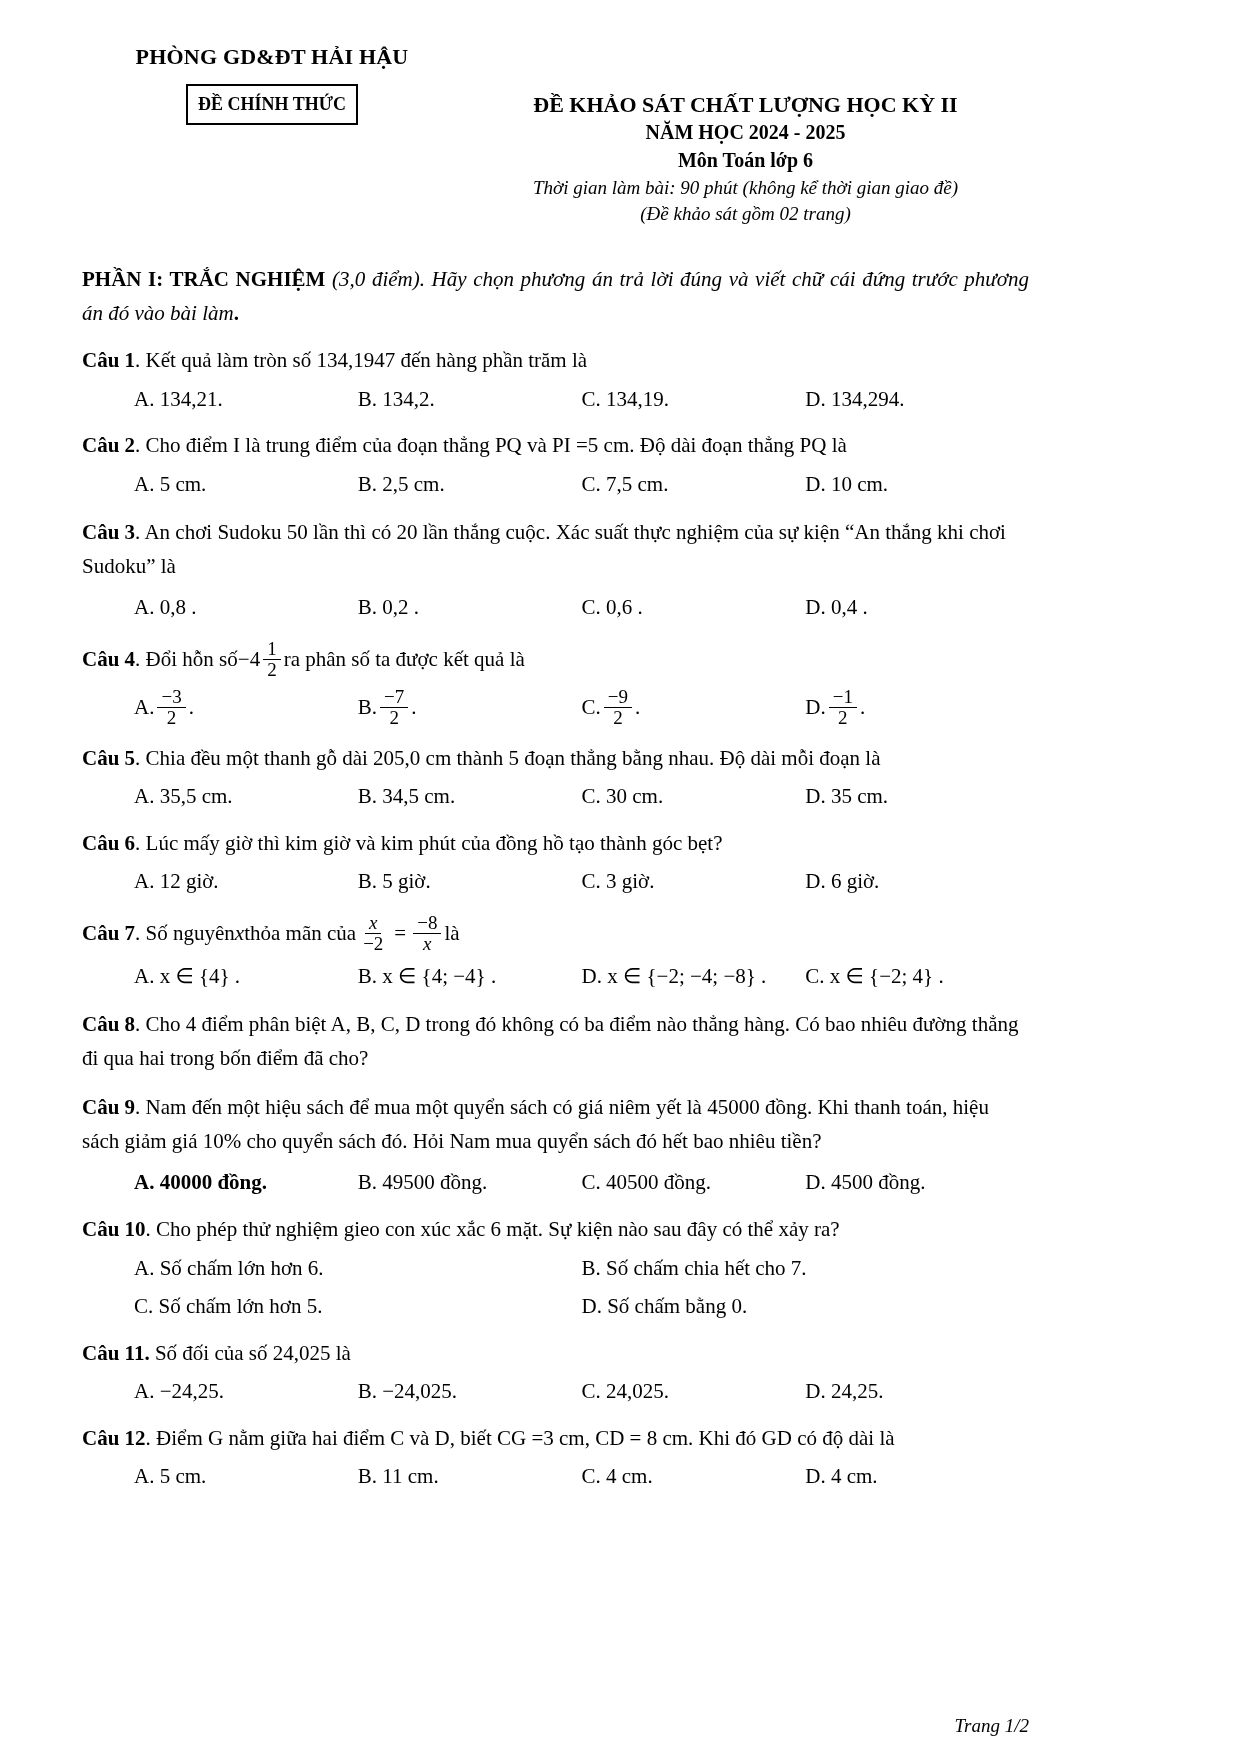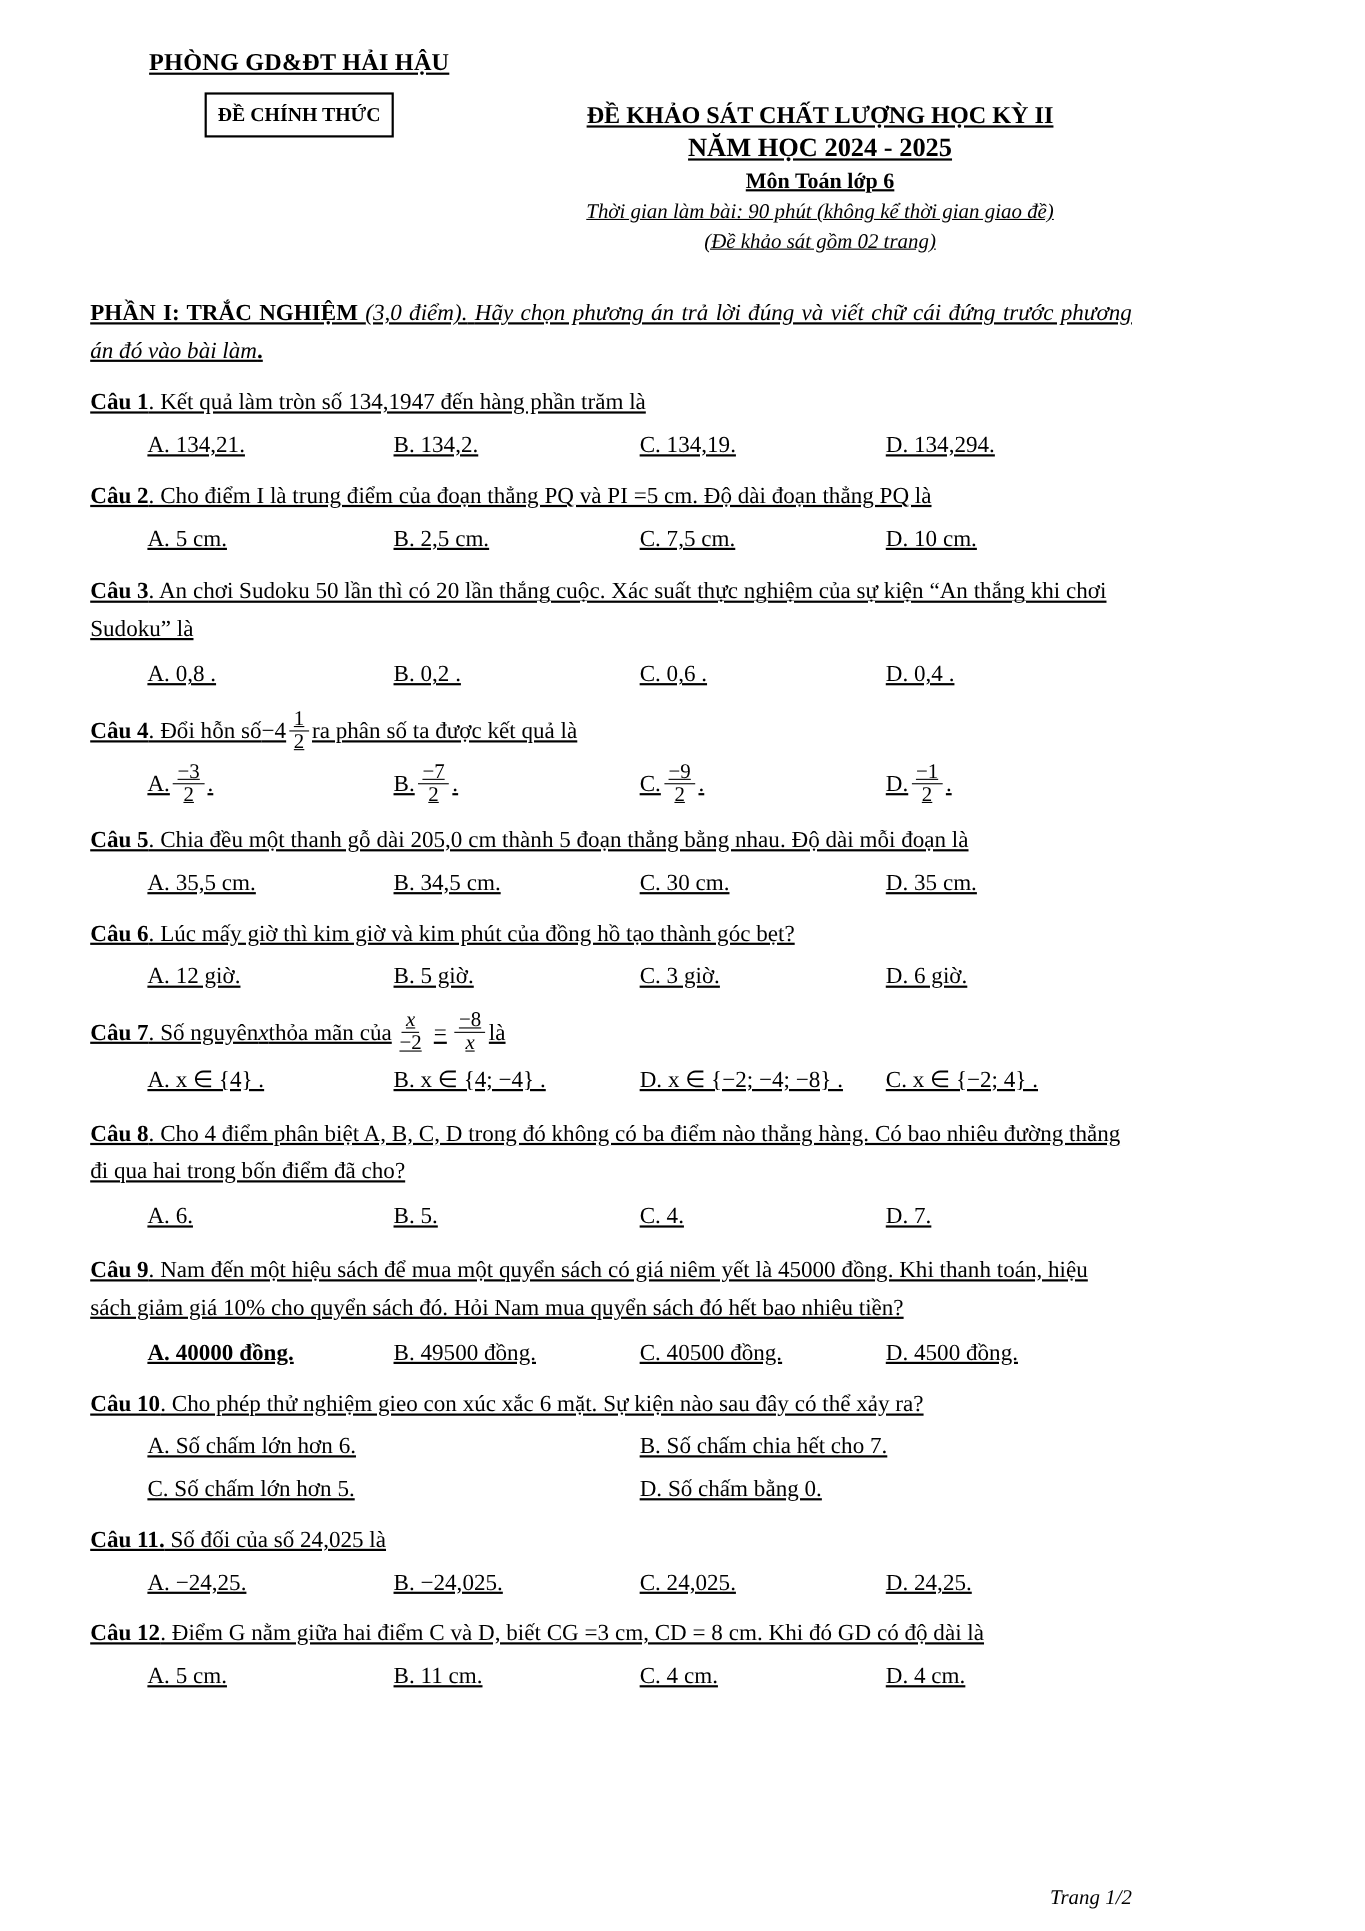--- a/index.html
+++ b/index.html
@@ -13,21 +13,20 @@
     font-family: "Liberation Serif", serif;
     color: #000000;
     position: relative;
   }
   .page {
     width: 1107px;
     min-height: 1755px;
     box-sizing: border-box;
     padding: 42px 78px 28px 82px;
     position: relative;
-    text-decoration: underline;
   }
 
   
   .header {
     display: flex;
     align-items: flex-start;
     justify-content: flex-start;
   }
   .header-left {
     width: 380px;
@@ -54,21 +53,21 @@
     padding-top: 2px;
   }
   .exam-title {
     font-weight: bold;
     font-size: 22px;
     line-height: 1.22;
     margin-top: 48px;
   }
   .exam-year {
     font-weight: bold;
-    font-size: 24px;
+    font-size: 20px;
     line-height: 1.35;
   }
   .exam-subject {
     font-weight: bold;
     font-size: 20px;
     line-height: 1.45;
   }
   .exam-time {
     font-style: italic;
     font-size: 19px;
@@ -305,26 +304,20 @@
       <div>B.  x ∈ {4; −4} .</div>
       <div>D.  x ∈ {−2; −4; −8} .</div>
       <div>C.  x ∈ {−2; 4} .</div>
     </div>
   </div>
 
   <div class="q two-line">
     <div class="q-stem">
       <span class="lbl">Câu 8</span><span>. Cho 4 điểm phân biệt A, B, C, D trong đó không có ba điểm nào thẳng hàng. Có bao nhiêu đường thẳng đi qua hai trong bốn điểm đã cho?</span>
     </div>
-    <div class="opts col4">
-      <div>A. 6.</div>
-      <div>B. 5.</div>
-      <div>C. 4.</div>
-      <div>D. 7.</div>
-    </div>
   </div>
 
   <div class="q two-line">
     <div class="q-stem">
       <span class="lbl">Câu 9</span><span>. Nam đến một hiệu sách để mua một quyển sách có giá niêm yết là 45000 đồng. Khi thanh toán, hiệu sách giảm giá 10% cho quyển sách đó. Hỏi Nam mua quyển sách đó hết bao nhiêu tiền?</span>
     </div>
     <div class="opts col4">
       <div class="bold">A. 40000 đồng.</div>
       <div>B. 49500 đồng.</div>
       <div>C. 40500 đồng.</div>

